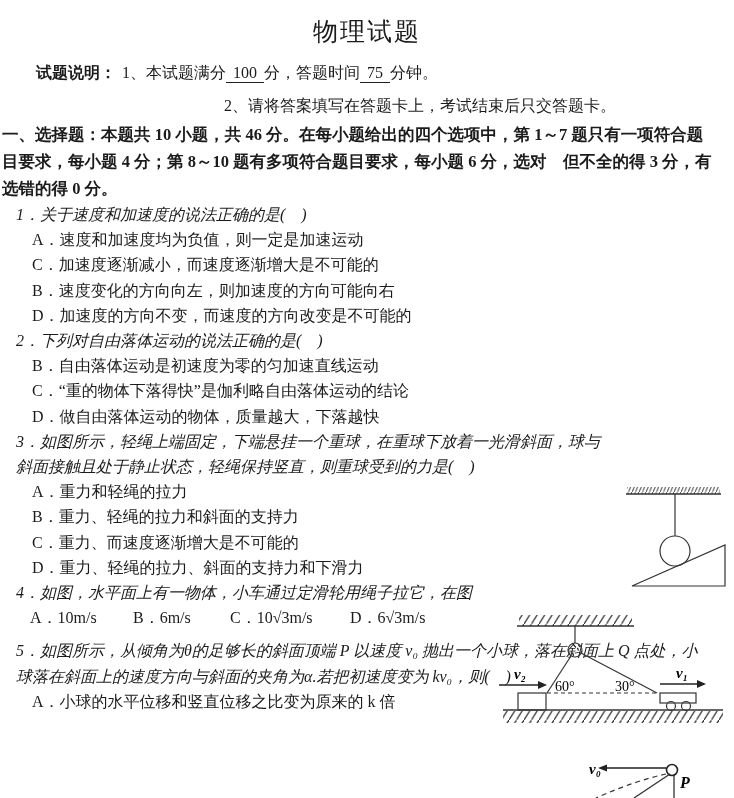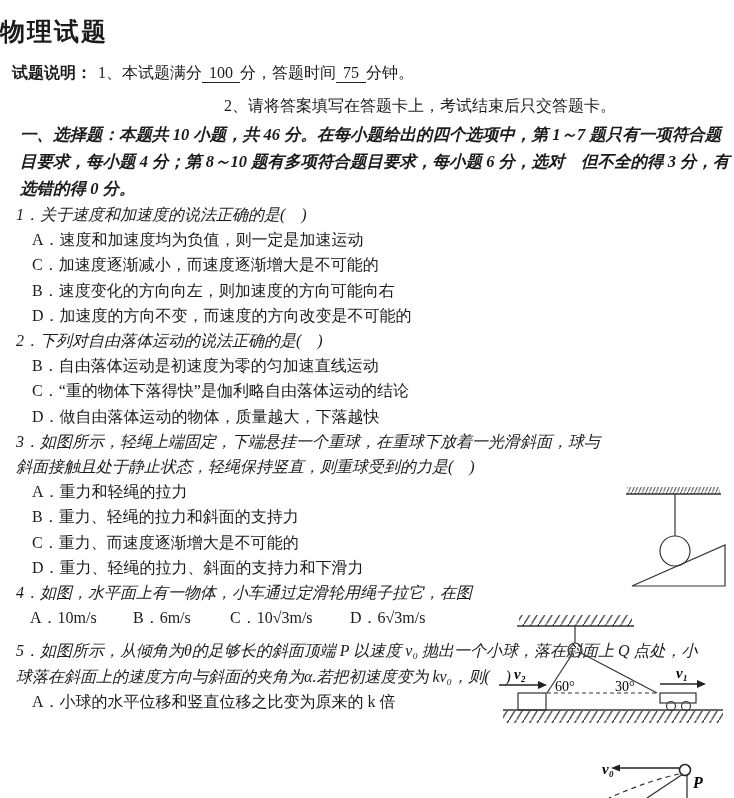--- a/index.html
+++ b/index.html
@@ -2,28 +2,28 @@
 <html><head>
 <meta charset="utf-8">
 <style>
   html,body{margin:0;padding:0;}
   body{
     width:734px;height:798px;overflow:hidden;background:#ffffff;
     font-family:"Liberation Serif","DejaVu Serif",serif;color:#1b1b1b;
   }
   .page{position:relative;width:734px;height:798px;background:#fff;}
   .title{margin:0;padding-top:8px;text-align:center;font-size:23px;font-weight:bold;line-height:28px;letter-spacing:1px;}
-  .subtitle{margin:0;padding-top:17px;font-size:25px;font-weight:bold;line-height:30px;letter-spacing:2px;}
+  .subtitle{margin:0;padding-top:17px;text-align:center;font-size:25px;font-weight:normal;line-height:30px;letter-spacing:2px;}
   .notes{padding-top:13px;font-size:16px;}
-  .note-line{line-height:26px;padding-left:12px;}
+  .note-line{line-height:26px;padding-left:4px;margin-left:32px;}
   .note-label{font-weight:bold;margin-right:6px;}
   .uline{display:inline-block;border-bottom:1.5px solid #222;padding:0 7px;line-height:18px;}
   .note-line2{line-height:26px;padding-left:106px;margin-top:7px;text-align:center;}
   .section{margin-top:2px;font-weight:bold;font-size:16.5px;}
-  .section .sec-line{line-height:27px;padding-left:20px;font-style:italic;}
+  .section .sec-line{line-height:27px;padding-left:2px;}
   .questions{font-size:16px;}
   .q-line{line-height:25.2px;padding-left:16px;white-space:nowrap;font-style:italic;}
   .opt-line{line-height:25.2px;padding-left:32px;white-space:nowrap;}
   .opt-row{line-height:25.2px;padding-left:30px;white-space:nowrap;}
   .opt-row .opt-a{display:inline-block;width:103px;}
   .opt-row .opt-b{display:inline-block;width:97px;}
   .opt-row .opt-c{display:inline-block;width:120px;}
   .q5-gap{height:8px;}
   .fig{position:absolute;}
   svg{display:block;}
@@ -129,21 +129,21 @@
       <line x1="5" y1="73" x2="45" y2="73" stroke="#222" stroke-width="1.6"></line>
       <polygon points="44,69 53,73 44,77" fill="#222"></polygon>
       <text class="fig-vlabel" x="182" y="66">v₁</text>
       <line x1="166" y1="72" x2="204" y2="72" stroke="#222" stroke-width="1.6"></line>
       <polygon points="203,68 212,72 203,76" fill="#222"></polygon>
       <text class="fig-angle" x="61" y="79">60°</text>
       <text class="fig-angle" x="121" y="79">30°</text>
     </svg>
   </div>
 
-  <div class="fig" style="left:589px;top:754px;">
+  <div class="fig" style="left:576px;top:754px;">
     <svg width="136" height="44" viewBox="0 0 136 44">
       <text class="fig-vlabel" x="13" y="20">v₀</text>
       <line x1="90" y1="14" x2="30" y2="14" stroke="#222" stroke-width="1.6"></line>
       <polygon points="31,10.5 22,14 31,17.5" fill="#222"></polygon>
       <circle cx="96" cy="16" r="5.5" fill="#fff" stroke="#222" stroke-width="1.6"></circle>
       <text class="fig-plabel" x="104" y="34">P</text>
       <line x1="98" y1="21" x2="98" y2="44" stroke="#333" stroke-width="1.3"></line>
       <line x1="94" y1="20" x2="58" y2="44" stroke="#333" stroke-width="1.3"></line>
       <path d="M 90,20 Q 58,27 20,44" fill="none" stroke="#333" stroke-width="1.2" stroke-dasharray="5 4"></path>
     </svg>

